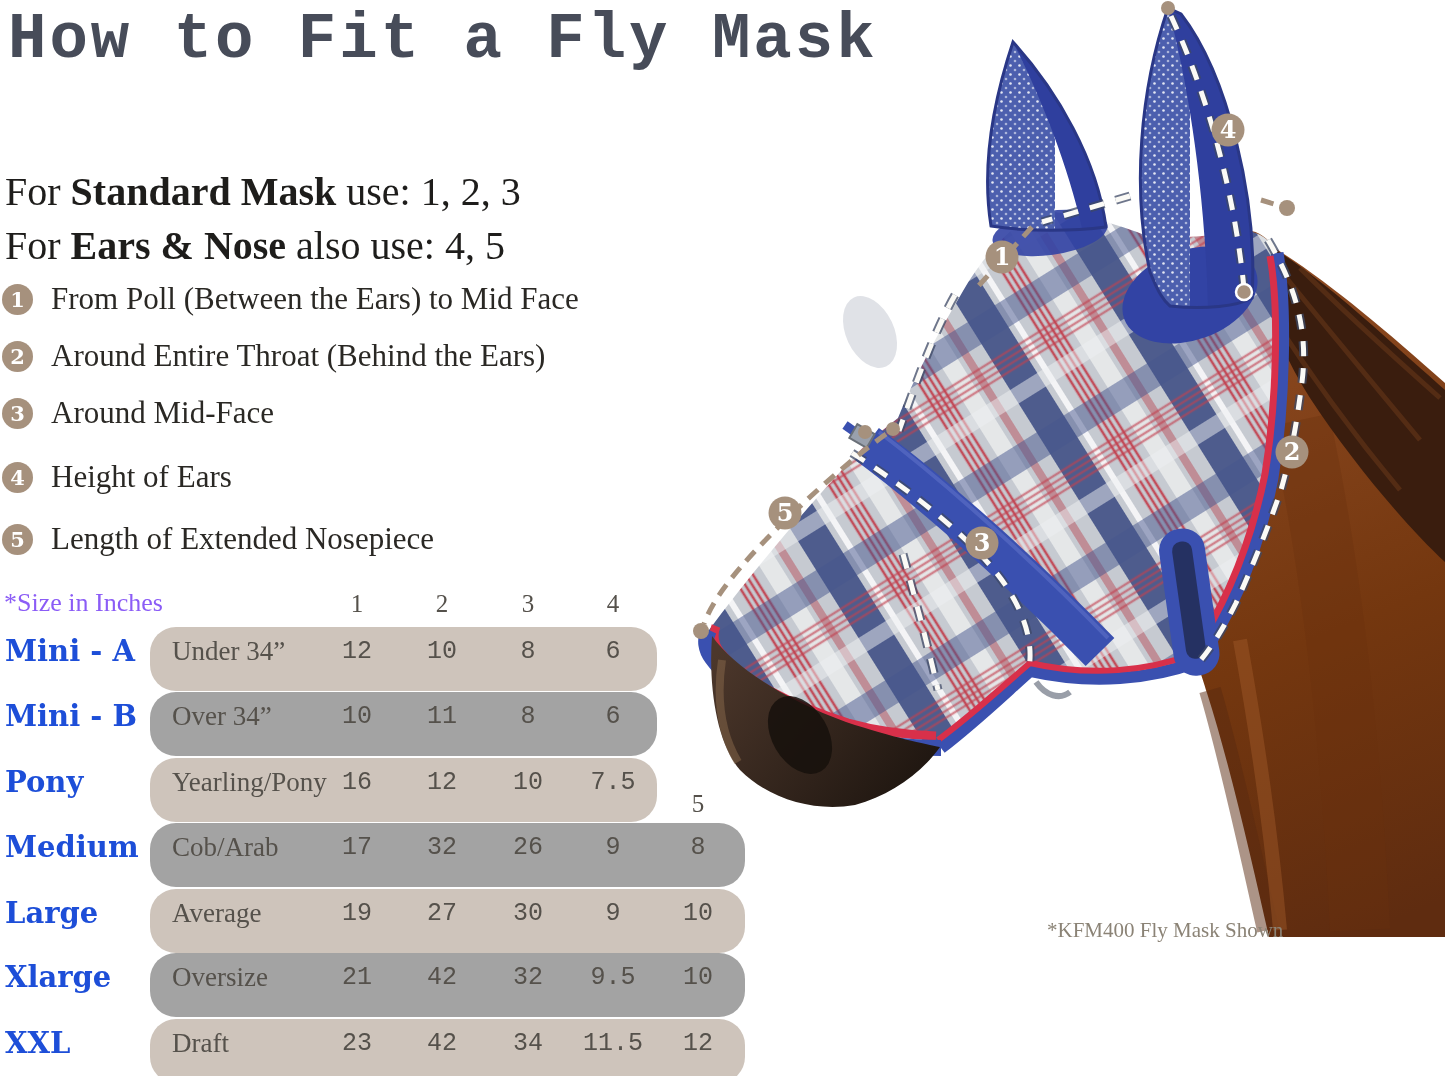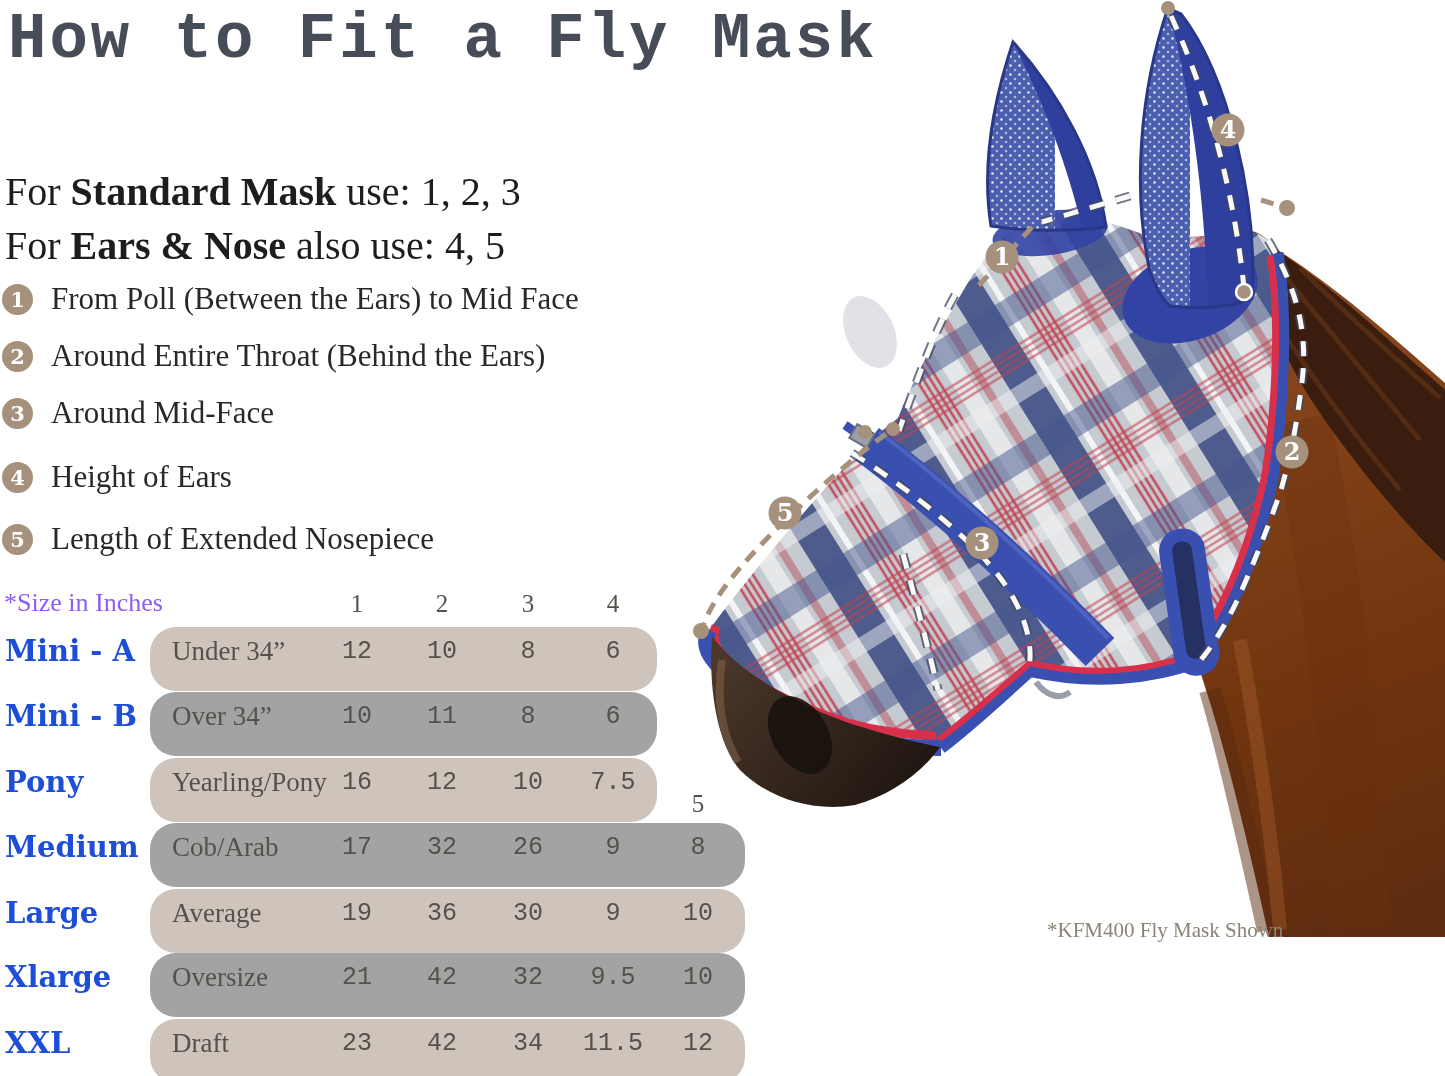--- a/index.html
+++ b/index.html
@@ -93,21 +93,21 @@
     <span class="val" style="left:488px">26</span>
     <span class="val" style="left:573px">9</span>
     <span class="val" style="left:658px">8</span>
   </div>
   <div class="trow" style="top:889px">
     <div class="pill pill-dark" style="width:595px">
         <span class="desc">Average</span>
       </div>
     <span class="rlabel">Large</span>
     <span class="val" style="left:317px">19</span>
-    <span class="val" style="left:402px">36</span>
+    <span class="val" style="left:402px">27</span>
     <span class="val" style="left:488px">30</span>
     <span class="val" style="left:573px">9</span>
     <span class="val" style="left:658px">10</span>
   </div>
   <div class="trow" style="top:953px">
     <div class="pill pill-light" style="width:595px">
         <span class="desc">Oversize</span>
       </div>
     <span class="rlabel">Xlarge</span>
     <span class="val" style="left:317px">21</span>

